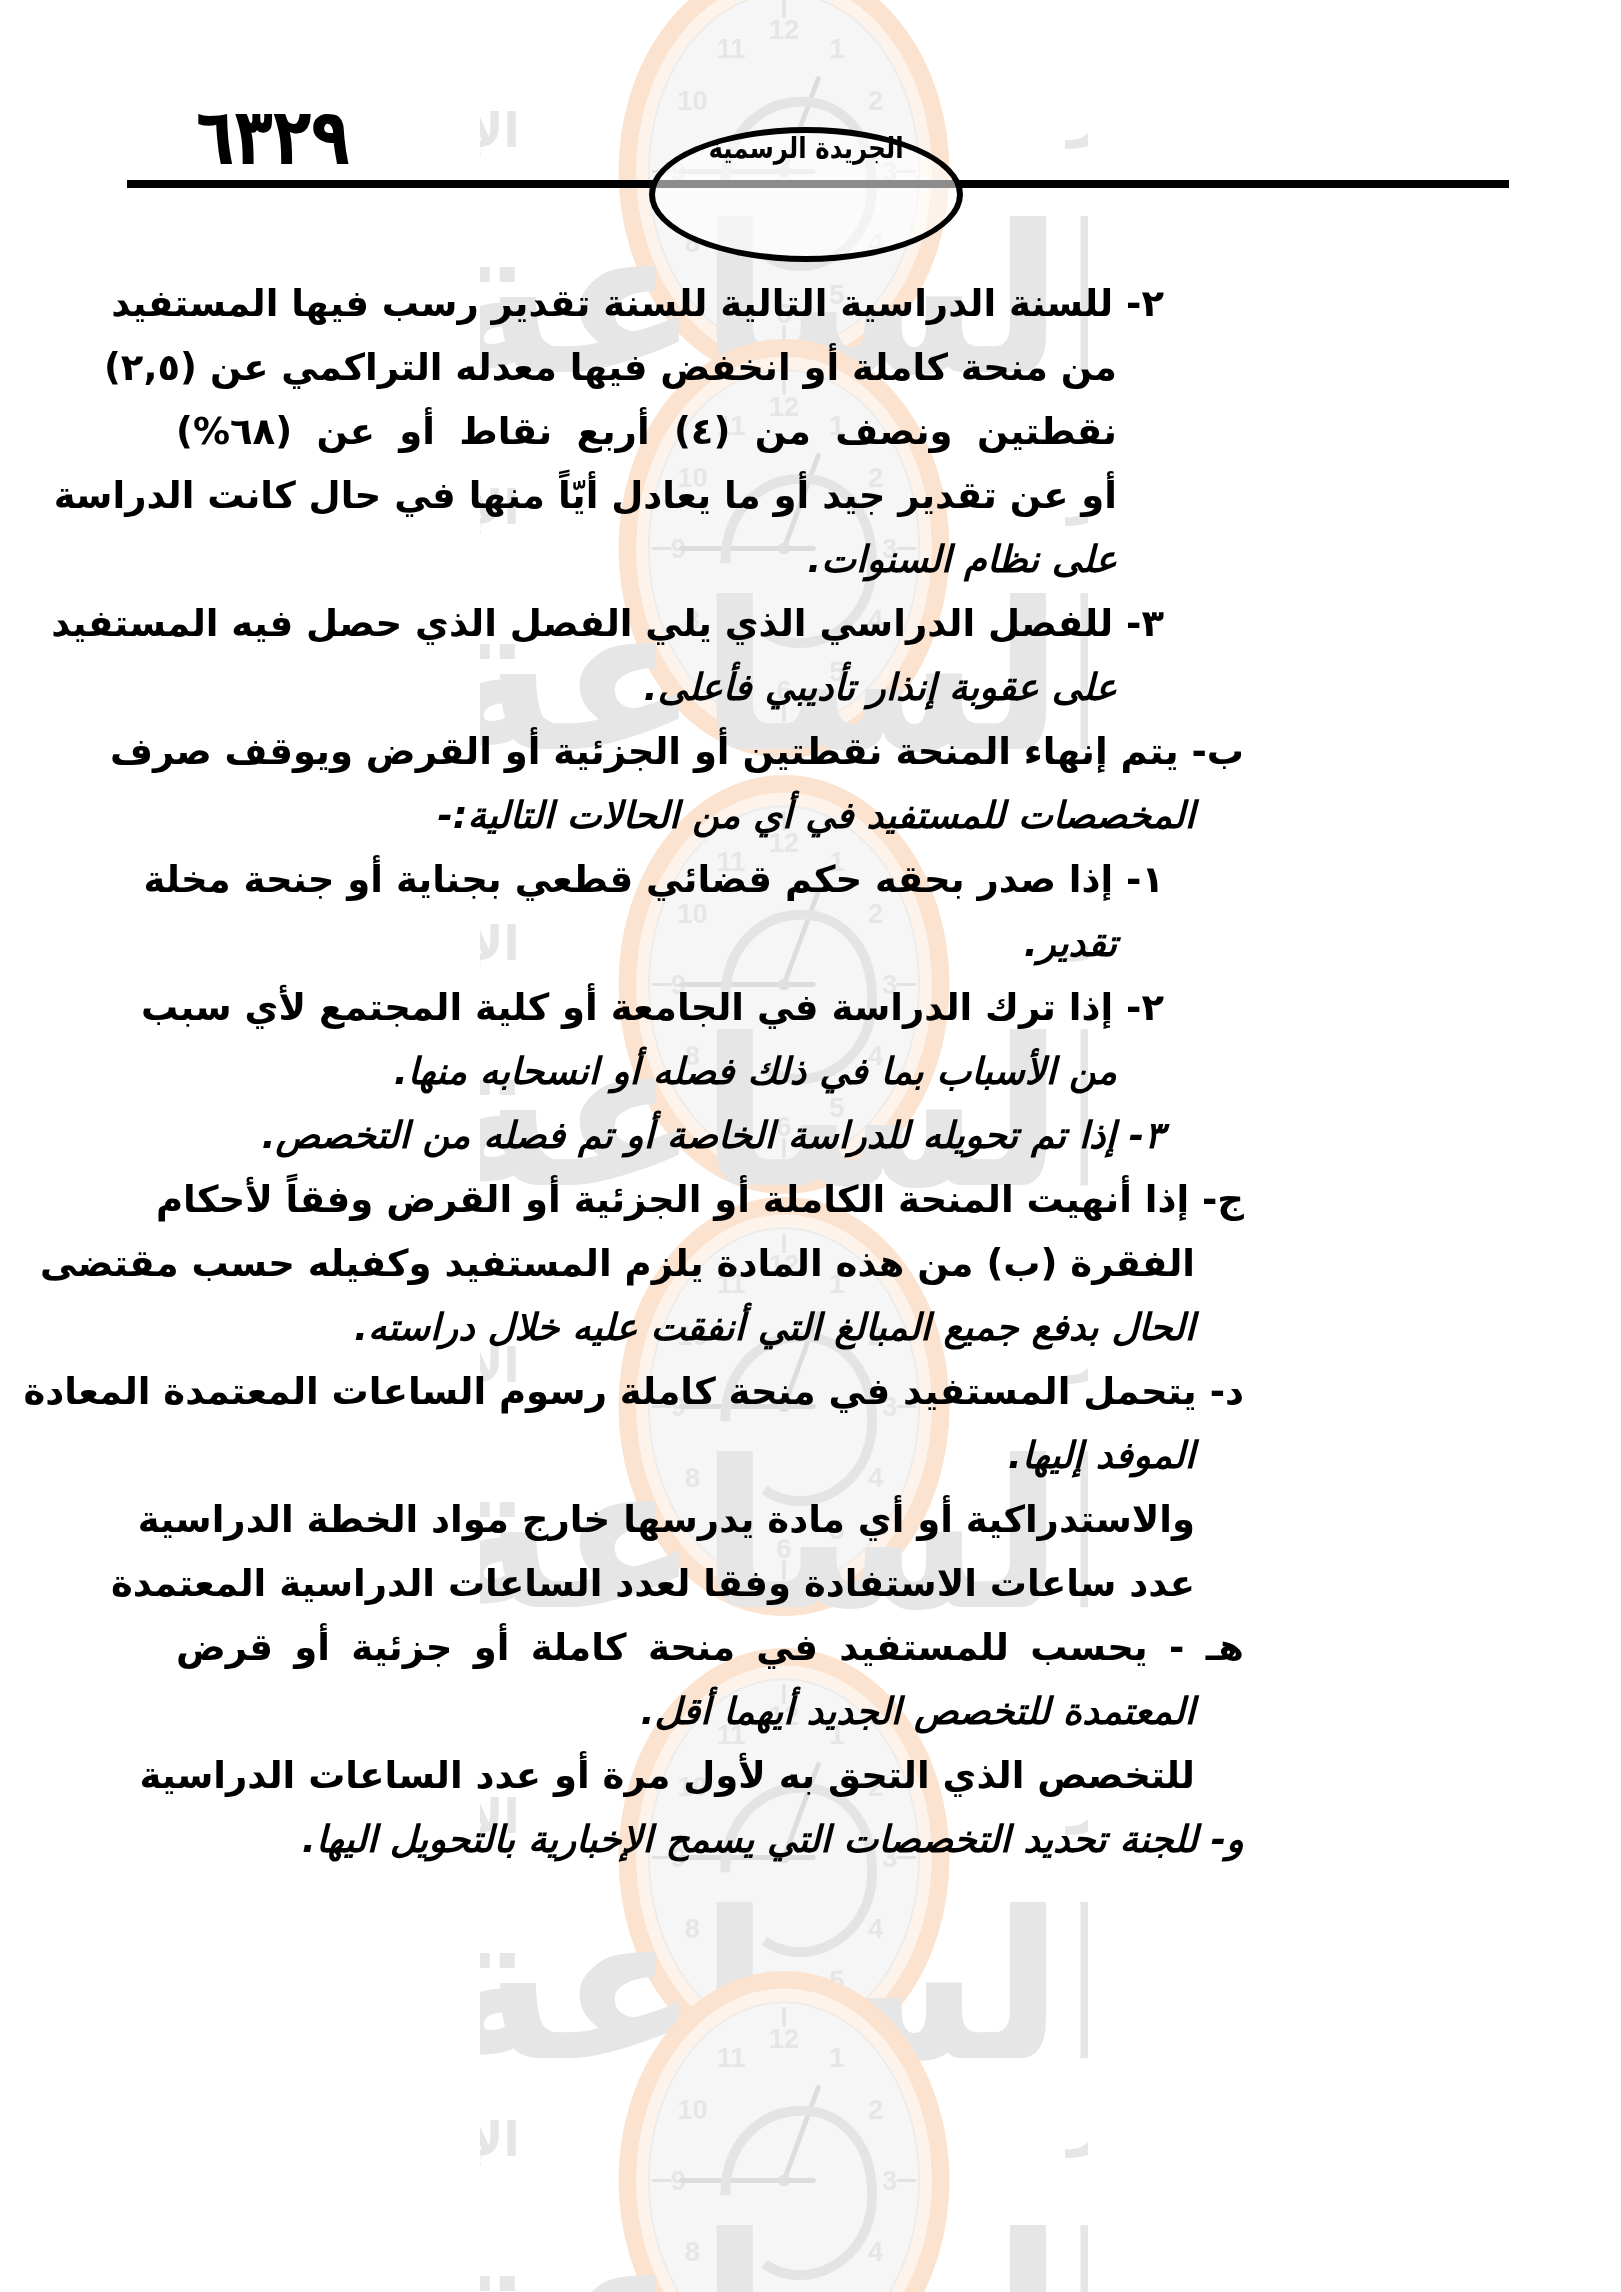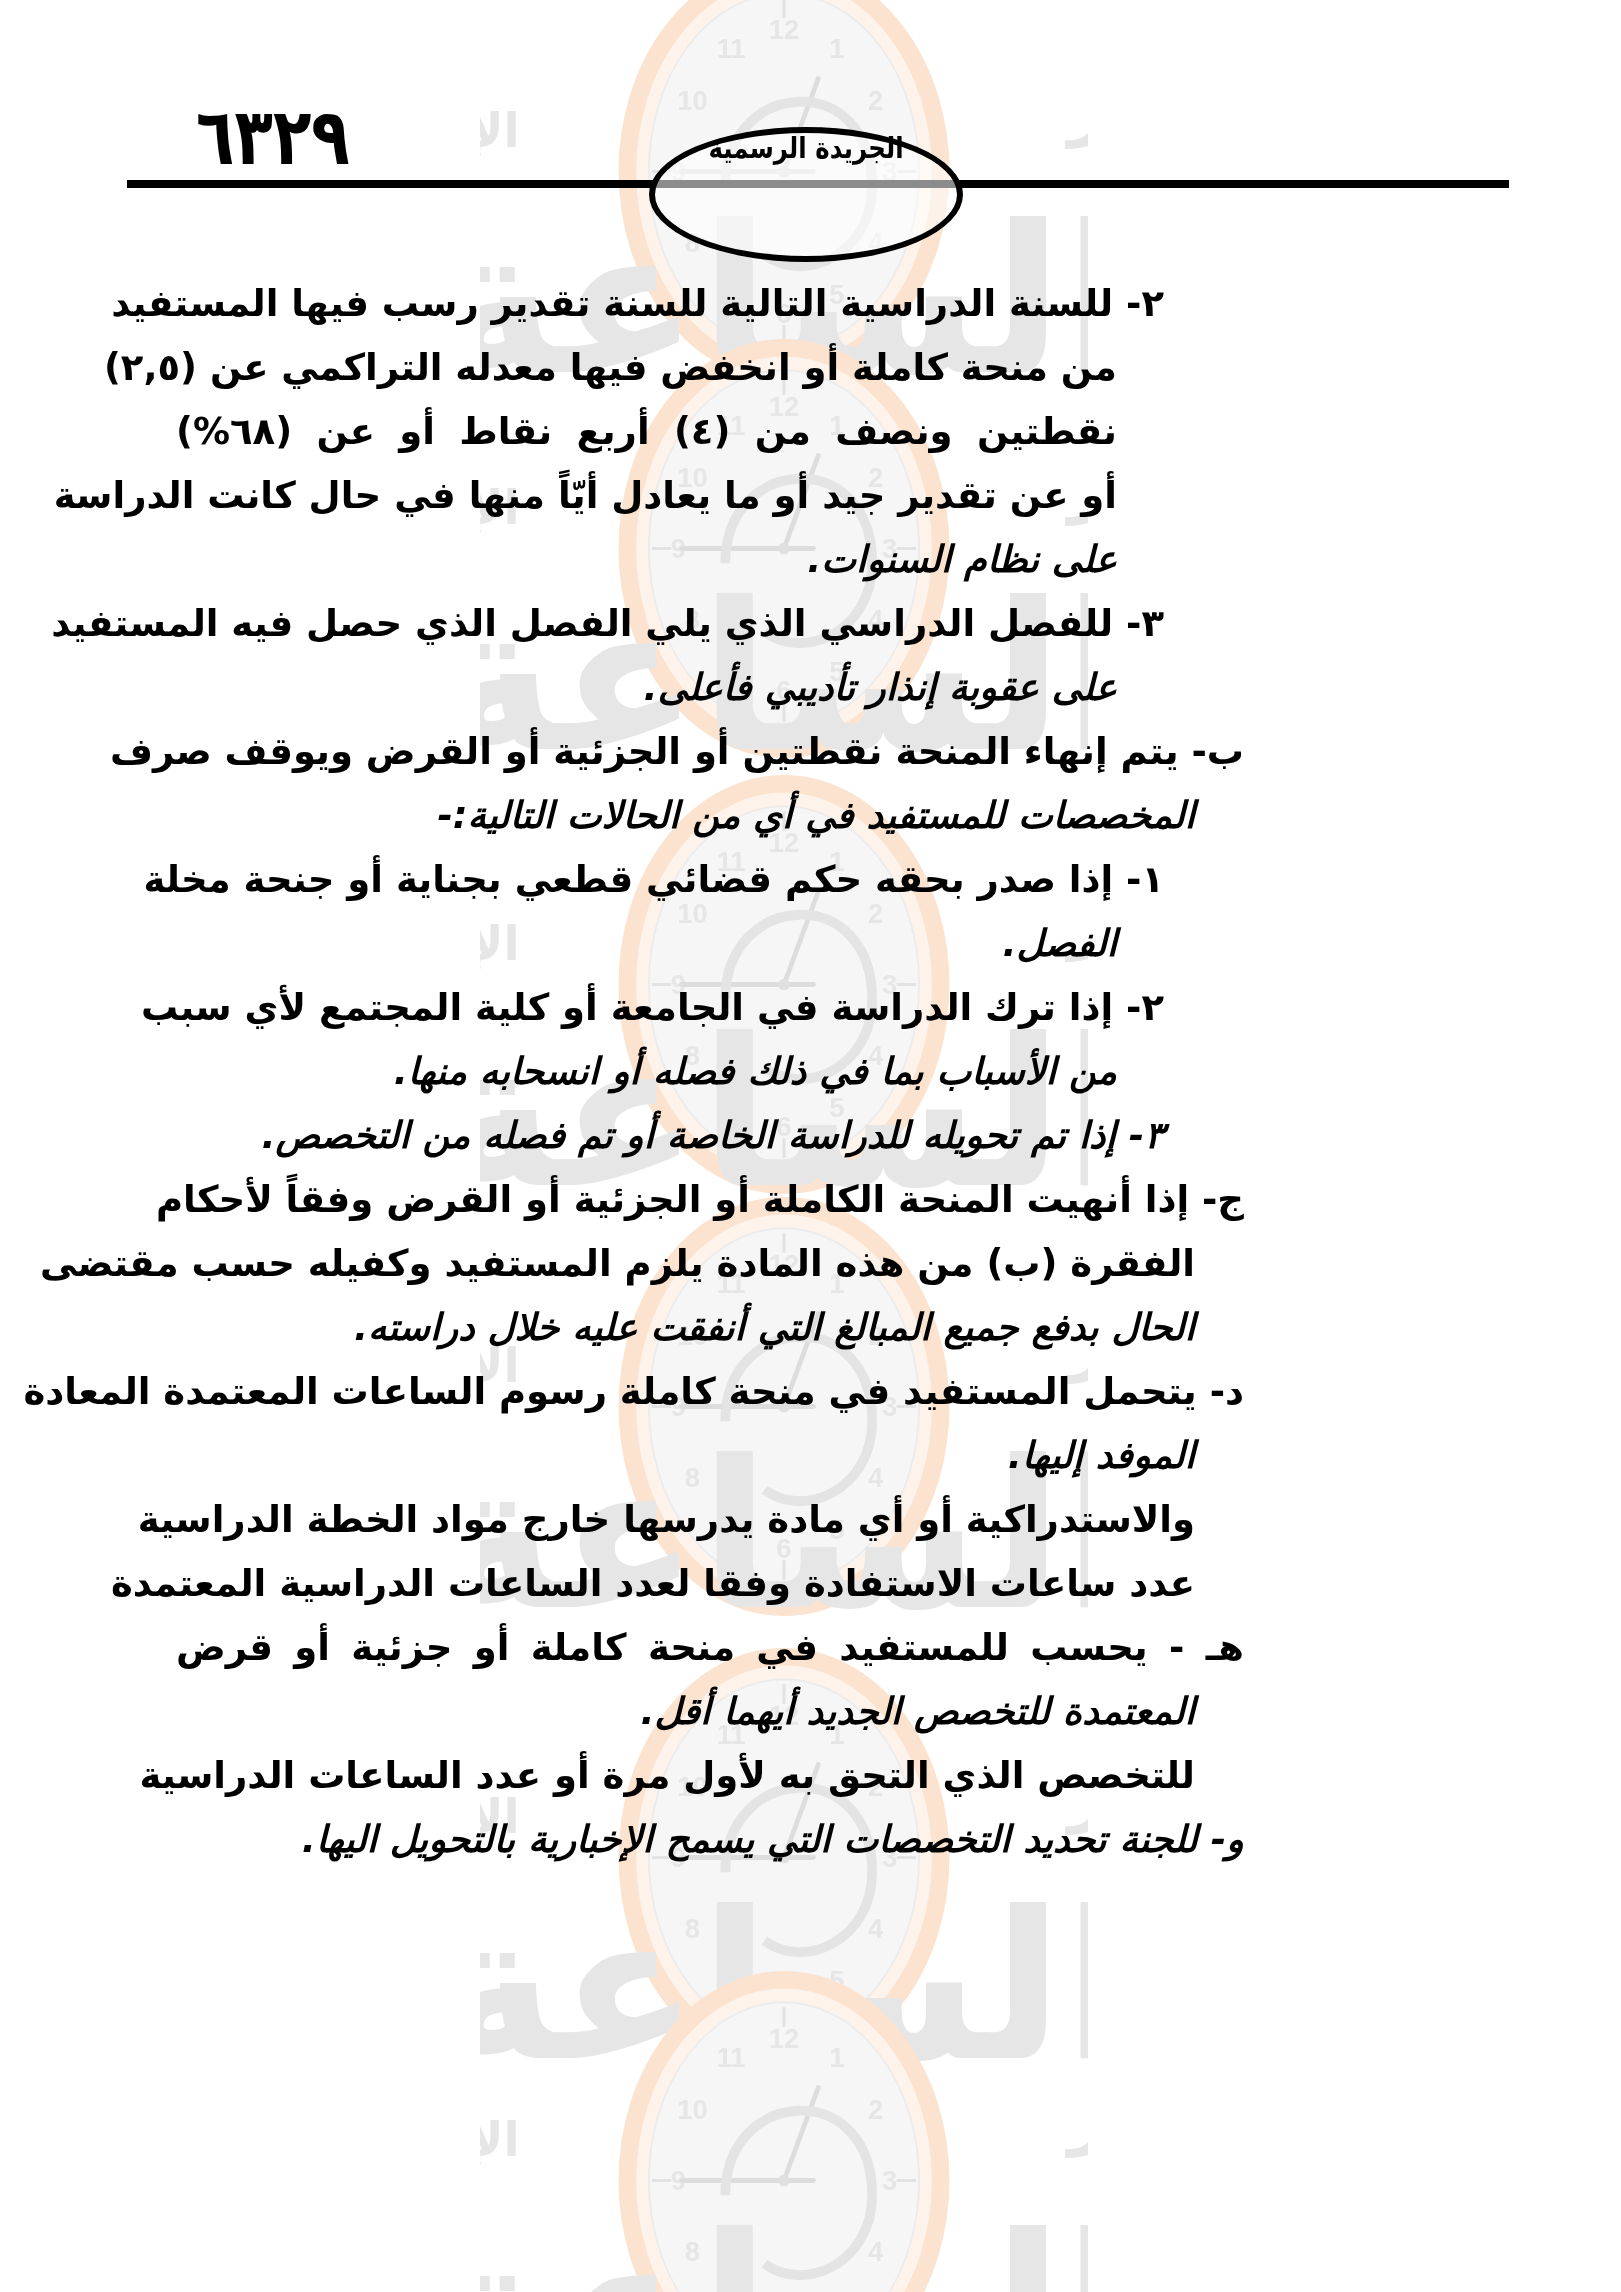--- a/index.html
+++ b/index.html
@@ -391,21 +391,21 @@
     <div class="para lvl2">
       <span class="line"><span class="marker">٣-</span> <span>للفصل الدراسي الذي يلي الفصل الذي حصل فيه المستفيد</span></span>
       <span class="line last" style="padding-right: 47px;"><span>على عقوبة إنذار تأديبي فأعلى.</span></span>
     </div>
     <div class="para lvl1">
       <span class="line"><span class="marker">ب-</span> <span>يتم إنهاء المنحة نقطتين أو الجزئية أو القرض ويوقف صرف</span></span>
       <span class="line last" style="padding-right: 49px;"><span>المخصصات للمستفيد في أي من الحالات التالية:-</span></span>
     </div>
     <div class="para lvl2">
       <span class="line"><span class="marker">١-</span> <span>إذا صدر بحقه حكم قضائي قطعي بجناية أو جنحة مخلة</span></span>
-      <span class="line last" style="padding-right: 47px;"><span>الفصل.</span></span>
+      <span class="line last" style="padding-right: 47px;"><span>تقدير.</span></span>
     </div>
     <div class="para lvl2">
       <span class="line"><span class="marker">٢-</span> <span>إذا ترك الدراسة في الجامعة أو كلية المجتمع لأي سبب</span></span>
       <span class="line last" style="padding-right: 47px;"><span>من الأسباب بما في ذلك فصله أو انسحابه منها.</span></span>
     </div>
     <div class="para lvl2">
       <span class="line last"><span class="marker">٣-</span> <span>إذا تم تحويله للدراسة الخاصة أو تم فصله من التخصص.</span></span>
     </div>
     <div class="para lvl1">
       <span class="line"><span class="marker">ج-</span> <span>إذا أنهيت المنحة الكاملة أو الجزئية أو القرض وفقاً لأحكام</span></span>

